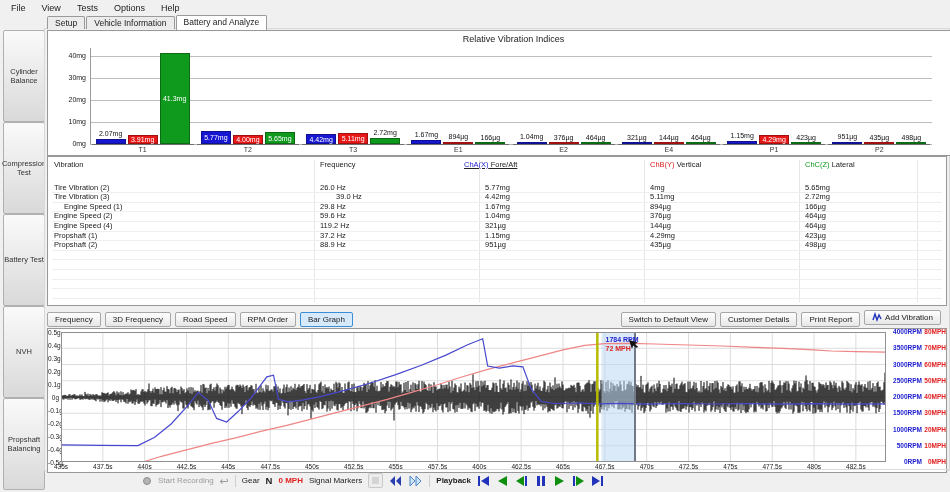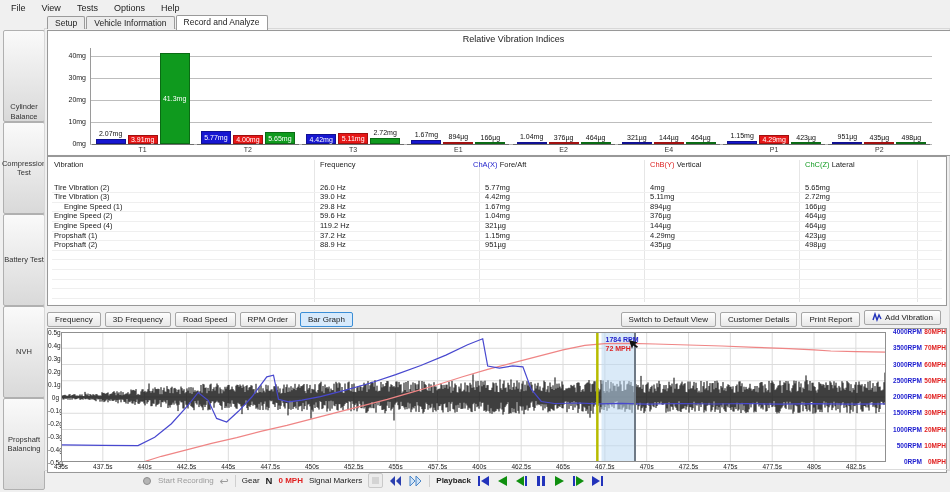--- a/index.html
+++ b/index.html
@@ -55,24 +55,24 @@
   <div class="menubar" id="menubar">
       <div class="menu-item">File</div>
       <div class="menu-item">View</div>
       <div class="menu-item">Tests</div>
       <div class="menu-item">Options</div>
       <div class="menu-item">Help</div>
     </div>
   <div class="tabbar" id="tabbar">
       <div class="tab">Setup</div>
       <div class="tab">Vehicle Information</div>
-      <div class="tab active">Record and Analyze</div>
+      <div class="tab active">Battery and Analyze</div>
     </div>
   <div id="sidebar">
-      <div class="sidebar-btn" style="top: 30px; height: 90px; align-items: flex-end;">
+      <div class="sidebar-btn" style="top: 30px; height: 90px;">
         <span>Cylinder Balance</span>
       </div>
       <div class="sidebar-btn" style="top: 122px; height: 90px;">
         <span>Compression Test</span>
       </div>
       <div class="sidebar-btn" style="top: 214px; height: 90px;">
         <span>Battery Test</span>
       </div>
       <div class="sidebar-btn" style="top: 306px; height: 90px;">
         <span>NVH</span>
@@ -192,34 +192,34 @@
 
     <div class="panel" style="left:2px;top:127px;width:898px;height:148px;" id="vibTable">
         <div class="vt-sep" style="left: 266px;"></div>
         <div class="vt-sep" style="left: 431px;"></div>
         <div class="vt-sep" style="left: 596px;"></div>
         <div class="vt-sep" style="left: 751px;"></div>
         <div class="vt-sep" style="left: 869px;"></div>
         <div class="vt-head" style="left: 0px; right: 0px;">
           <div class="vt-cell" style="left: 6px;">Vibration</div>
           <div class="vt-cell" style="left: 272px;">Frequency</div>
-          <div class="vt-cell" style="left: 425px;"><span style="color: rgb(34, 34, 204);">ChA(X)</span><span> Fore/Aft</span></div>
+          <div class="vt-cell" style="left: 416px; text-decoration: underline;"><span style="color: rgb(34, 34, 204);">ChA(X)</span><span> Fore/Aft</span></div>
           <div class="vt-cell" style="left: 602px;"><span style="color: rgb(221, 34, 34);">ChB(Y)</span><span> Vertical</span></div>
           <div class="vt-cell" style="left: 757px;"><span style="color: rgb(15, 154, 30);">ChC(Z)</span><span> Lateral</span></div>
         </div>
         <div class="vt-row" style="top: 25.6px; height: 9.6px; line-height: 9.6px;">
           <div class="vt-cell" style="left: 2px;">Tire Vibration (2)</div>
           <div class="vt-cell" style="left: 268px;">26.0 Hz</div>
           <div class="vt-cell" style="left: 433px;">5.77mg</div>
           <div class="vt-cell" style="left: 598px;">4mg</div>
           <div class="vt-cell" style="left: 753px;">5.65mg</div>
         </div>
         <div class="vt-row" style="top: 35.2px; height: 9.6px; line-height: 9.6px;">
           <div class="vt-cell" style="left: 2px;">Tire Vibration (3)</div>
-          <div class="vt-cell" style="left: 268px;">39.0 Hz</div>
+          <div class="vt-cell" style="left: 284px;">39.0 Hz</div>
           <div class="vt-cell" style="left: 433px;">4.42mg</div>
           <div class="vt-cell" style="left: 598px;">5.11mg</div>
           <div class="vt-cell" style="left: 753px;">2.72mg</div>
         </div>
         <div class="vt-row" style="top: 44.8px; height: 9.6px; line-height: 9.6px;">
           <div class="vt-cell" style="left: 12px;">Engine Speed (1)</div>
           <div class="vt-cell" style="left: 268px;">29.8 Hz</div>
           <div class="vt-cell" style="left: 433px;">1.67mg</div>
           <div class="vt-cell" style="left: 598px;">894µg</div>
           <div class="vt-cell" style="left: 753px;">166µg</div>

